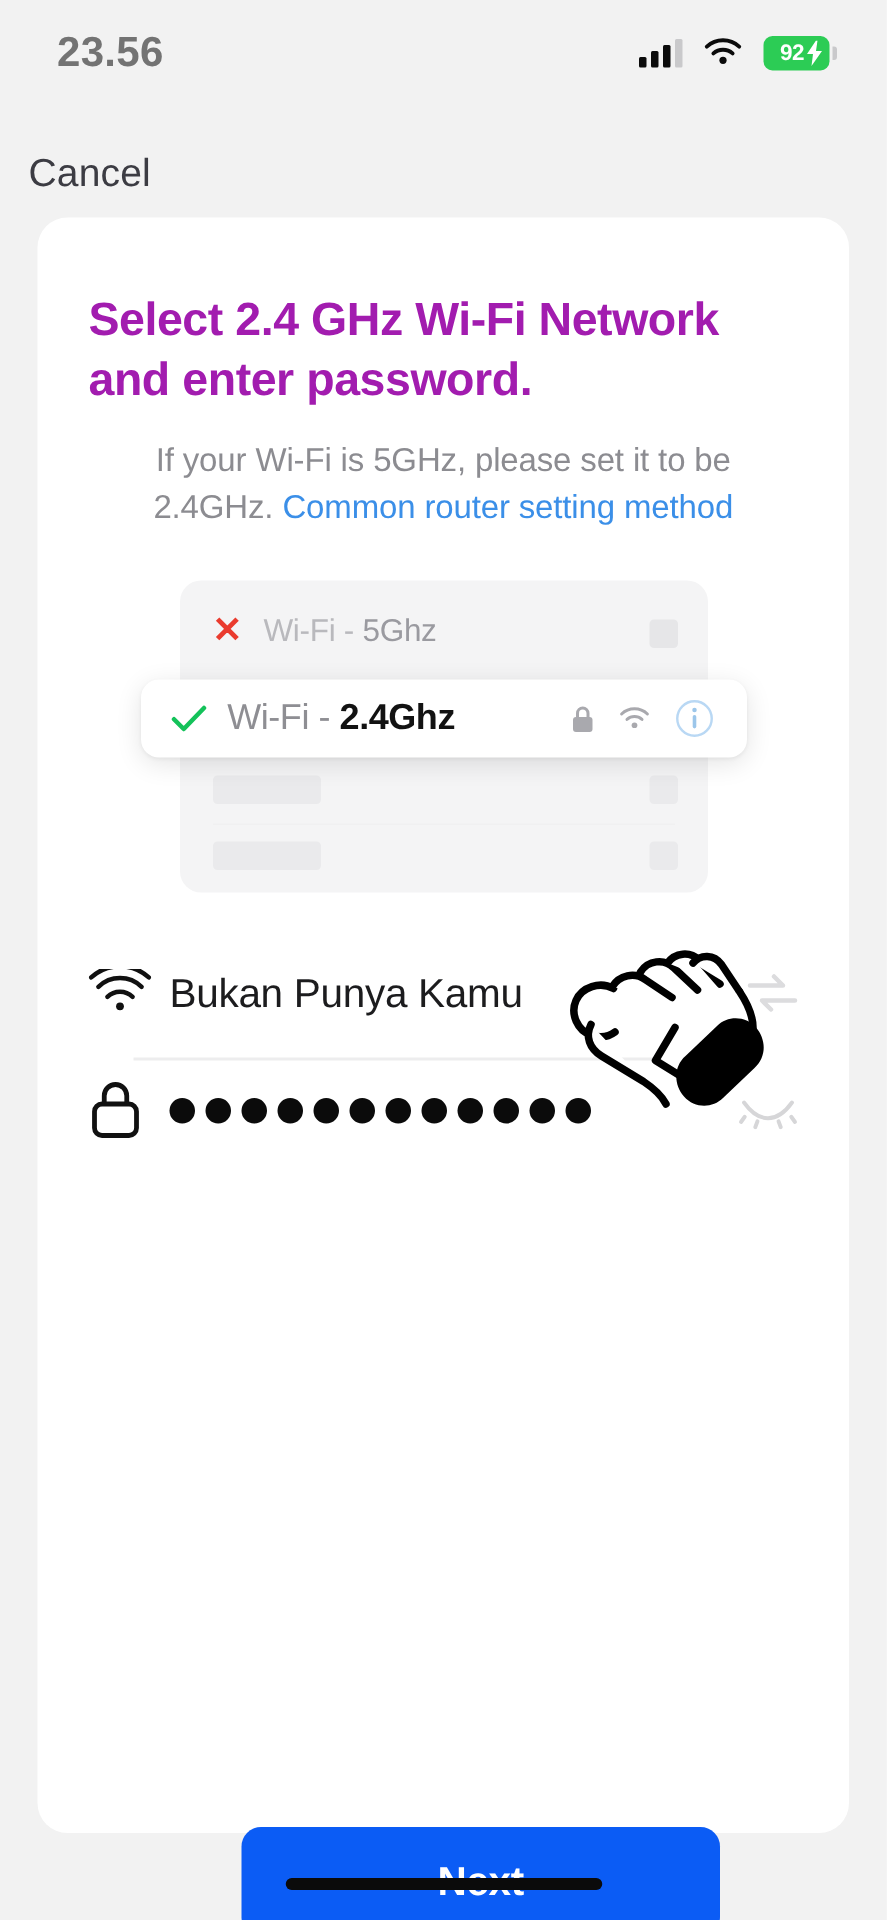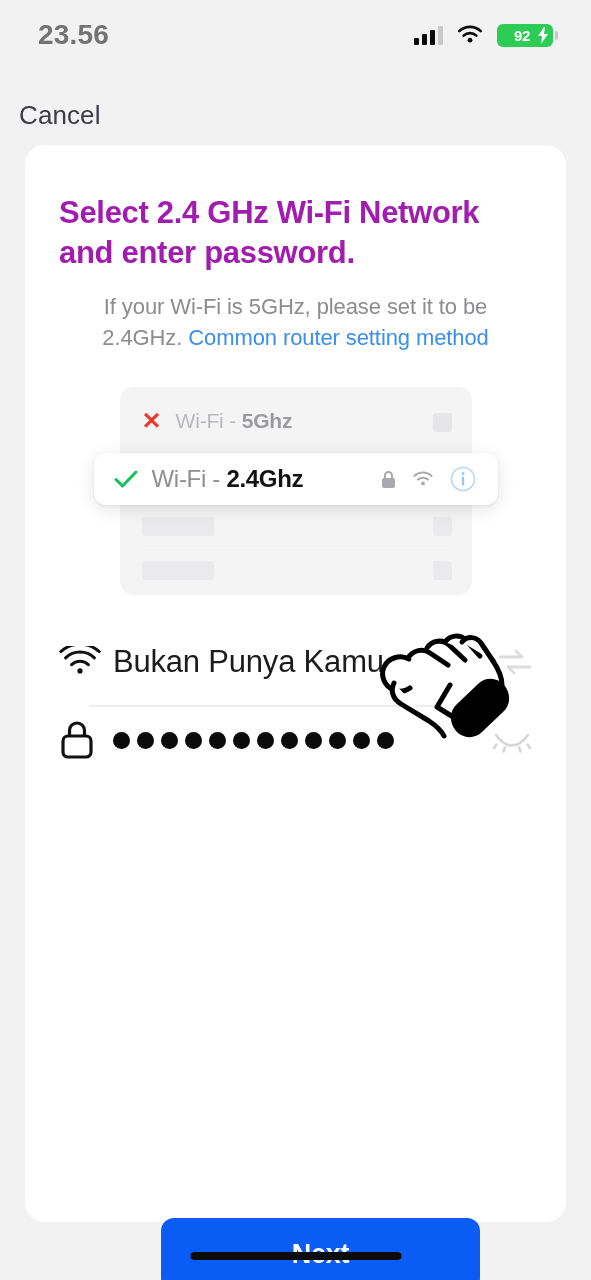--- a/index.html
+++ b/index.html
@@ -21,21 +21,21 @@
   .status-icons { display:flex; align-items:center; gap:13px; }
 
   .cellular { display:flex; align-items:flex-end; gap:3px; height:20px; }
   .cellular i { display:block; width:5px; background:#0b0b0b; border-radius:1px; }
   .cellular i:nth-child(1){ height:7px; }
   .cellular i:nth-child(2){ height:11px; }
   .cellular i:nth-child(3){ height:15px; }
   .cellular i:nth-child(4){ height:19px; background:#c9c9cb; }
 
   .battery {
-    position:relative; width:56px; height:23px; border-radius:6px;
+    position:relative; width:44px; height:23px; border-radius:6px;
     background:#2ccc55; display:flex; align-items:center; justify-content:center;
   }
   .battery::after{
     content:""; position:absolute; right:-5px; top:7px; width:3px; height:9px;
     background:#c9c9cb; border-radius:0 2px 2px 0;
   }
   .battery-text{ font-size:15px; font-weight:700; color:#fff; letter-spacing:-.3px;
     position:relative; left:-3px; }
   .bolt { position:absolute; right:4px; top:3px; }
 
@@ -67,21 +67,21 @@
   .illus-bg {
     position:absolute; left:0; top:0; width:352px; height:208px;
     background:#f4f4f5; border-radius:14px;
   }
   .row-5g {
     position:absolute; left:0; top:12px; width:352px; height:44px;
     display:flex; align-items:center; padding:0 22px;
   }
   .x-mark { font-size:24px; color:#ea3b2e; font-weight:700; line-height:1; margin-right:14px; }
   .row-label { font-size:21px; color:#b9b9bd; letter-spacing:-.2px; }
-  .row-label b { color:#9a9aa0; font-weight:700; }
+  .row-label b { color:#9a9aa0; font-weight:400; }
   .row-sq {
     position:absolute; right:20px; top:14px; width:19px; height:19px;
     background:#e6e6e8; border-radius:3px;
   }
 
   .skeleton { position:absolute; left:0; width:352px; height:44px; }
   .sk-bar { position:absolute; left:22px; top:12px; width:72px; height:19px;
     background:#eaeaec; border-radius:3px; }
   .sk-sq { position:absolute; right:20px; top:12px; width:19px; height:19px;
     background:#eaeaec; border-radius:3px; }
@@ -99,21 +99,21 @@
   .row24-icons { margin-left:auto; display:flex; align-items:center; gap:16px; }
 
   
   .field {
     position:relative; margin:0 34px; height:78px;
     display:flex; align-items:center;
   }
   .field-ssid { margin-top:28px; }
   .field-icon { width:54px; display:flex; align-items:center; justify-content:flex-start; }
   .field-value {
-    flex:1; font-size:31px; color:#1c1c1e; letter-spacing:-.2px;
+    flex:1; font-size:27px; color:#1c1c1e; letter-spacing:-.2px;
   }
   .dots { display:flex; align-items:center; gap:7px; }
   .dots span { width:17px; height:17px; border-radius:50%; background:#0b0b0b; display:block; }
   .field-action { width:52px; display:flex; align-items:center; justify-content:flex-end; }
   .divider {
     position:absolute; left:64px; right:61px; top:705px; height:1.5px; background:#ededee;
   }
 
   
   .hand { position:absolute; left:370px; top:628px; width:150px; height:120px; pointer-events:none; }

